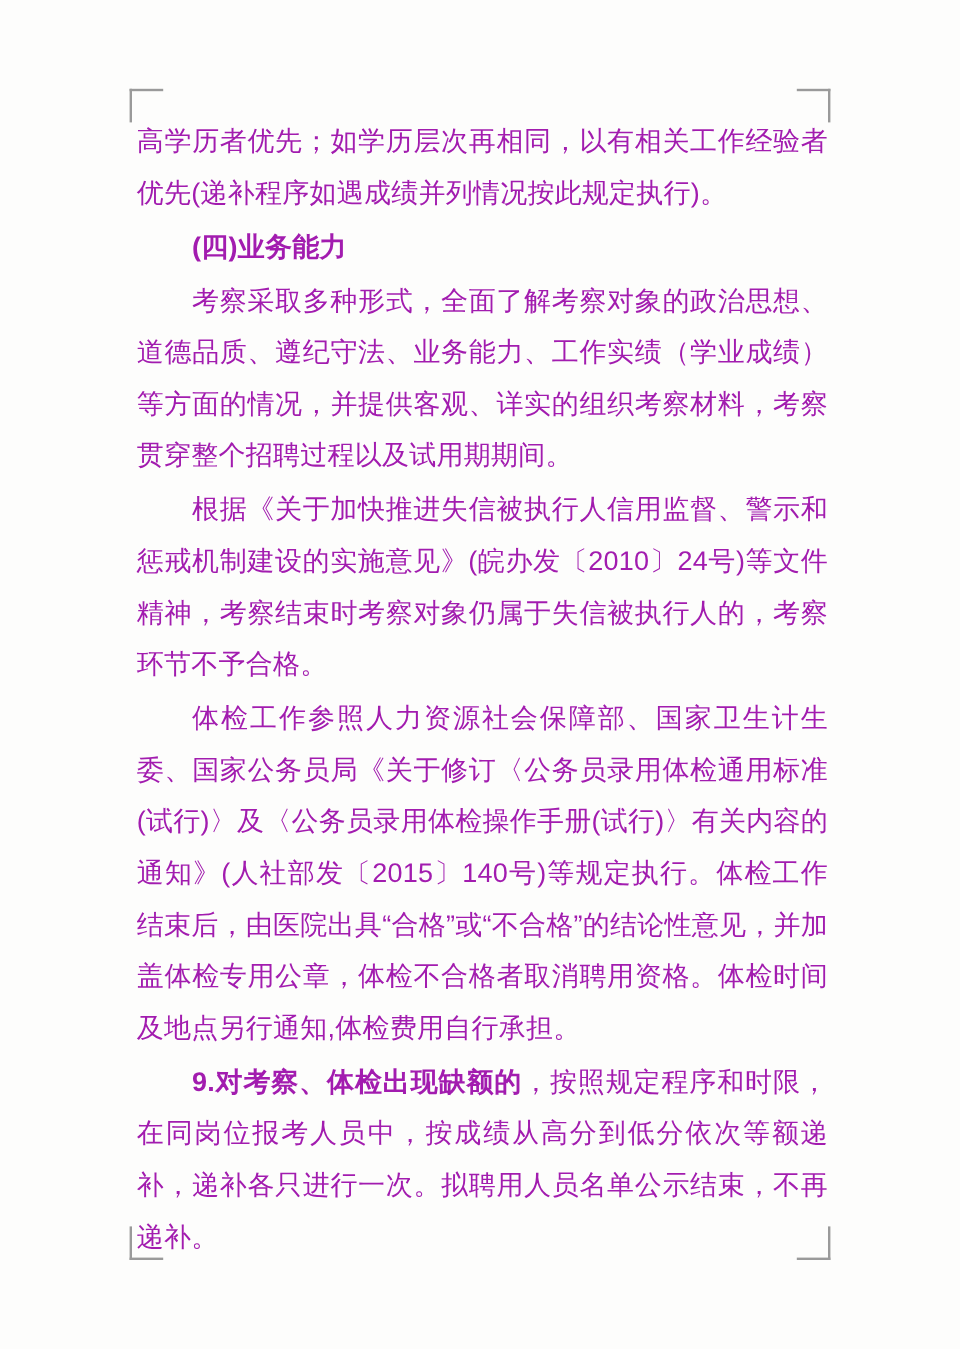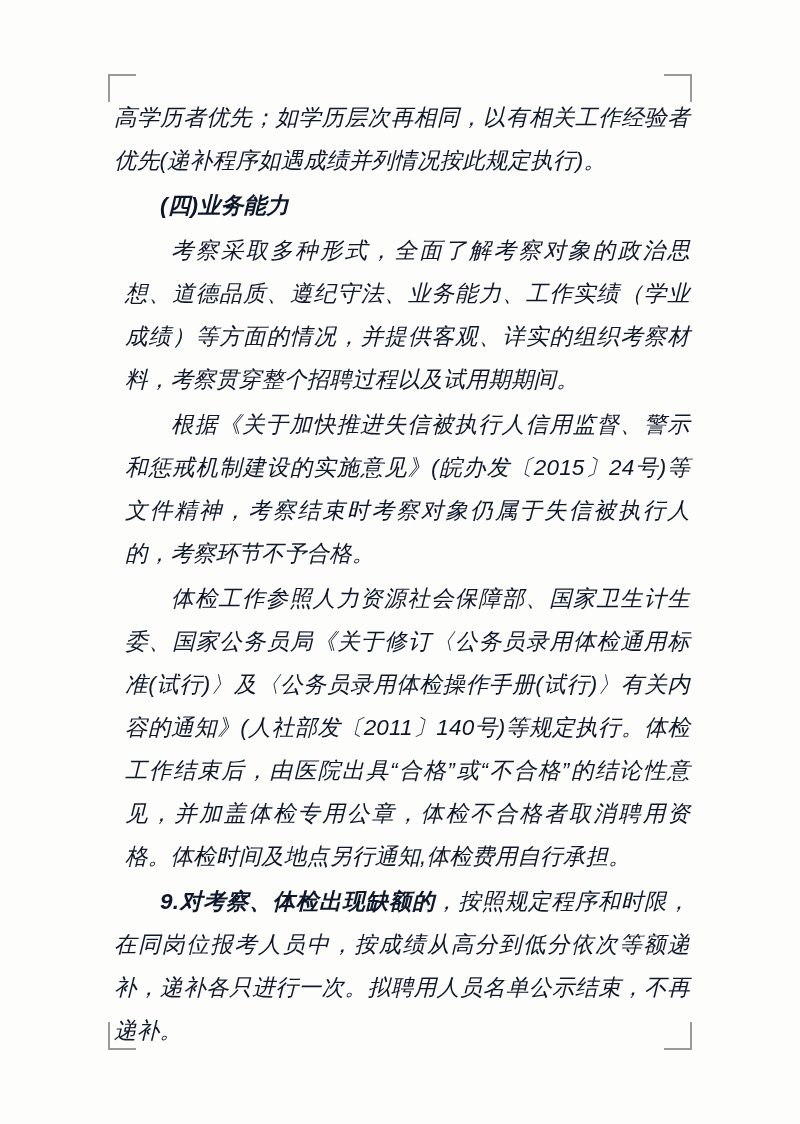--- a/index.html
+++ b/index.html
@@ -40,26 +40,24 @@
     left: 114px;
     width: 576px;
   }
   p {
     margin: 0 0 2px 0;
     font-size: 22.5px;
     line-height: 43px;
     letter-spacing: 0.2px;
     text-align: justify;
     text-justify: inter-ideograph;
-    color: #0f172a;
-    font-style: italic;
+    color: #a21caf;
   }
   p.indent {
     text-indent: 46px;
-    margin-left: 11px;
   }
   p.heading {
     text-indent: 46px;
     font-weight: bold;
   }
   p.bold-lead {
     text-indent: 46px;
   }
   .b {
     font-weight: bold;
@@ -77,21 +75,21 @@
 
   <div class="content">
 
     <p class="plain">高学历者优先；如学历层次再相同，以有相关工作经验者优先(递补程序如遇成绩并列情况按此规定执行)。</p>
 
     <p class="heading">(四)业务能力</p>
 
 
     <p class="indent">考察采取多种形式，全面了解考察对象的政治思想、道德品质、遵纪守法、业务能力、工作实绩（学业成绩）等方面的情况，并提供客观、详实的组织考察材料，考察贯穿整个招聘过程以及试用期期间。</p>
 
-    <p class="indent">根据《关于加快推进失信被执行人信用监督、警示和惩戒机制建设的实施意见》(皖办发〔2015〕24号)等文件精神，考察结束时考察对象仍属于失信被执行人的，考察环节不予合格。</p>
+    <p class="indent">根据《关于加快推进失信被执行人信用监督、警示和惩戒机制建设的实施意见》(皖办发〔2010〕24号)等文件精神，考察结束时考察对象仍属于失信被执行人的，考察环节不予合格。</p>
 
 
-    <p class="indent">体检工作参照人力资源社会保障部、国家卫生计生委、国家公务员局《关于修订〈公务员录用体检通用标准(试行)〉及〈公务员录用体检操作手册(试行)〉有关内容的通知》(人社部发〔2011〕140号)等规定执行。体检工作结束后，由医院出具“合格”或“不合格”的结论性意见，并加盖体检专用公章，体检不合格者取消聘用资格。体检时间及地点另行通知,体检费用自行承担。</p>
+    <p class="indent">体检工作参照人力资源社会保障部、国家卫生计生委、国家公务员局《关于修订〈公务员录用体检通用标准(试行)〉及〈公务员录用体检操作手册(试行)〉有关内容的通知》(人社部发〔2015〕140号)等规定执行。体检工作结束后，由医院出具“合格”或“不合格”的结论性意见，并加盖体检专用公章，体检不合格者取消聘用资格。体检时间及地点另行通知,体检费用自行承担。</p>
 
     <p class="bold-lead"><span class="b">9.对考察、体检出现缺额的</span><span>，按照规定程序和时限，在同岗位报考人员中，按成绩从高分到低分依次等额递补，递补各只进行一次。拟聘用人员名单公示结束，不再递补。</span></p>
 
   </div>
 </div>
 
 </body></html>

